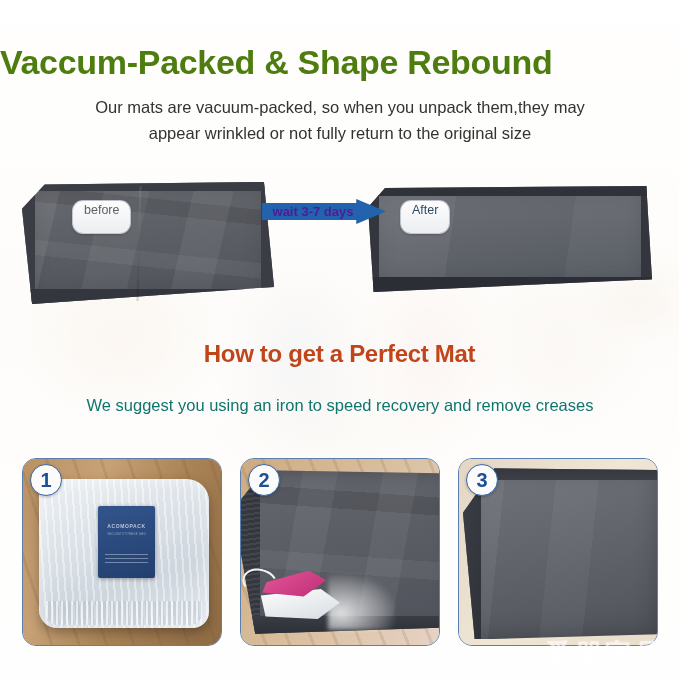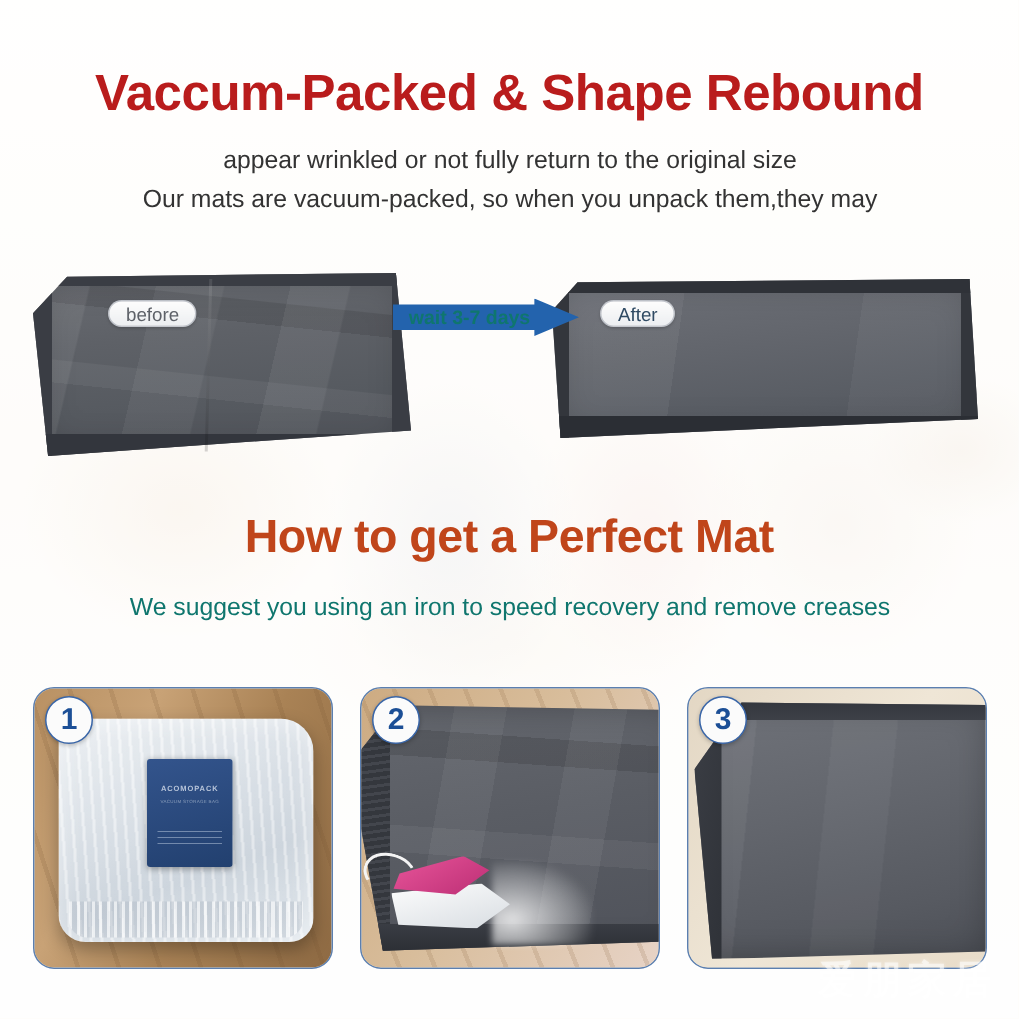--- a/index.html
+++ b/index.html
@@ -31,31 +31,31 @@
       radial-gradient(ellipse 50px 60px at 150px 300px, rgba(190,200,215,.18), transparent 70%);
   }
   #bg-wash {
     position:absolute; inset:0; background:rgba(255,255,255,.62); z-index:1;
   }
 
   .layer { position:absolute; z-index:3; }
 
   
   #h1-title {
-    top:44px; left:0; width:679px; text-align:center;
-    font-size:34px; font-weight:bold; color:#b91c1c;
+    top:44px; left:0; width:679px; text-align:left;
+    font-size:34px; font-weight:bold; color:#4d7c0f;
     letter-spacing:-.3px; line-height:1.1;
   }
   #h1-sub {
     top:95px; left:40px; width:600px; text-align:center;
     font-size:16.5px; color:#333; line-height:1.55;
   }
   #h2-title {
     top:340px; left:0; width:679px; text-align:center;
-    font-size:31px; font-weight:bold; color:#c0451a;
+    font-size:24px; font-weight:bold; color:#c0451a;
     letter-spacing:-.3px;
   }
   #h2-sub {
     top:396px; left:20px; width:640px; text-align:center;
     font-size:16.5px; color:#0f766e;
   }
 
   
   .mat-wrap { position:absolute; z-index:4; }
 
@@ -103,40 +103,40 @@
       linear-gradient(to right, #33363c 0 4%, transparent 4% 96%, #33363c 96% 100%);
   }
 
   
   .pill {
     position:absolute; z-index:6;
     background:linear-gradient(#fdfdfd,#eceef1);
     border:1px solid rgba(150,155,165,.55);
     border-radius:11px;
     font-size:12.5px;
-    padding:2px 11px 0;
+    padding:2px 11px 16px;
     box-shadow:0 1px 2px rgba(0,0,0,.18);
     white-space:nowrap;
   }
   #pill-before { left:72px; top:200px; color:#5d6168; }
   #pill-after  { left:400px; top:200px; color:#2f4a63; }
 
   
   #wait-arrow {
     position:absolute; left:262px; top:199px; width:124px; height:25px; z-index:6;
   }
   #wait-arrow .shape {
     position:absolute; inset:0;
     background:#2363ad;
     clip-path:polygon(0 16%, 76% 16%, 76% 0%, 100% 50%, 76% 100%, 76% 84%, 0 84%);
     filter:drop-shadow(0 1px 1px rgba(0,0,0,.25));
   }
   #wait-arrow .txt {
     position:absolute; left:5px; top:3px; width:92px;
-    color:#0f766e; font-size:13px; font-weight:bold; line-height:19px;
+    color:#4c1d95; font-size:13px; font-weight:bold; line-height:19px;
     white-space:nowrap; text-align:center;
   }
 
   
   #steps {
     position:absolute; left:22px; top:458px; width:636px; height:188px;
     display:flex; justify-content:space-between; z-index:4;
   }
   .step {
     position:relative; width:200px; height:188px;
@@ -278,22 +278,22 @@
   }
 </style>
 </head>
 <body>
 
 <div id="bg-photo"></div>
 <div id="bg-wash"></div>
 
 <div class="layer" id="h1-title">Vaccum-Packed &amp; Shape Rebound</div>
 <div class="layer" id="h1-sub">
+  <div>Our mats are vacuum-packed, so when you unpack them,they may</div>
   <div>appear wrinkled or not fully return to the original size</div>
-  <div>Our mats are vacuum-packed, so when you unpack them,they may</div>
 </div>
 
 <div class="mat-wrap" id="mat-before">
   <div class="body"></div>
   <div class="edge"></div>
   <div class="crease"></div>
 </div>
 
 <div class="mat-wrap" id="mat-after">
   <div class="body"></div>

